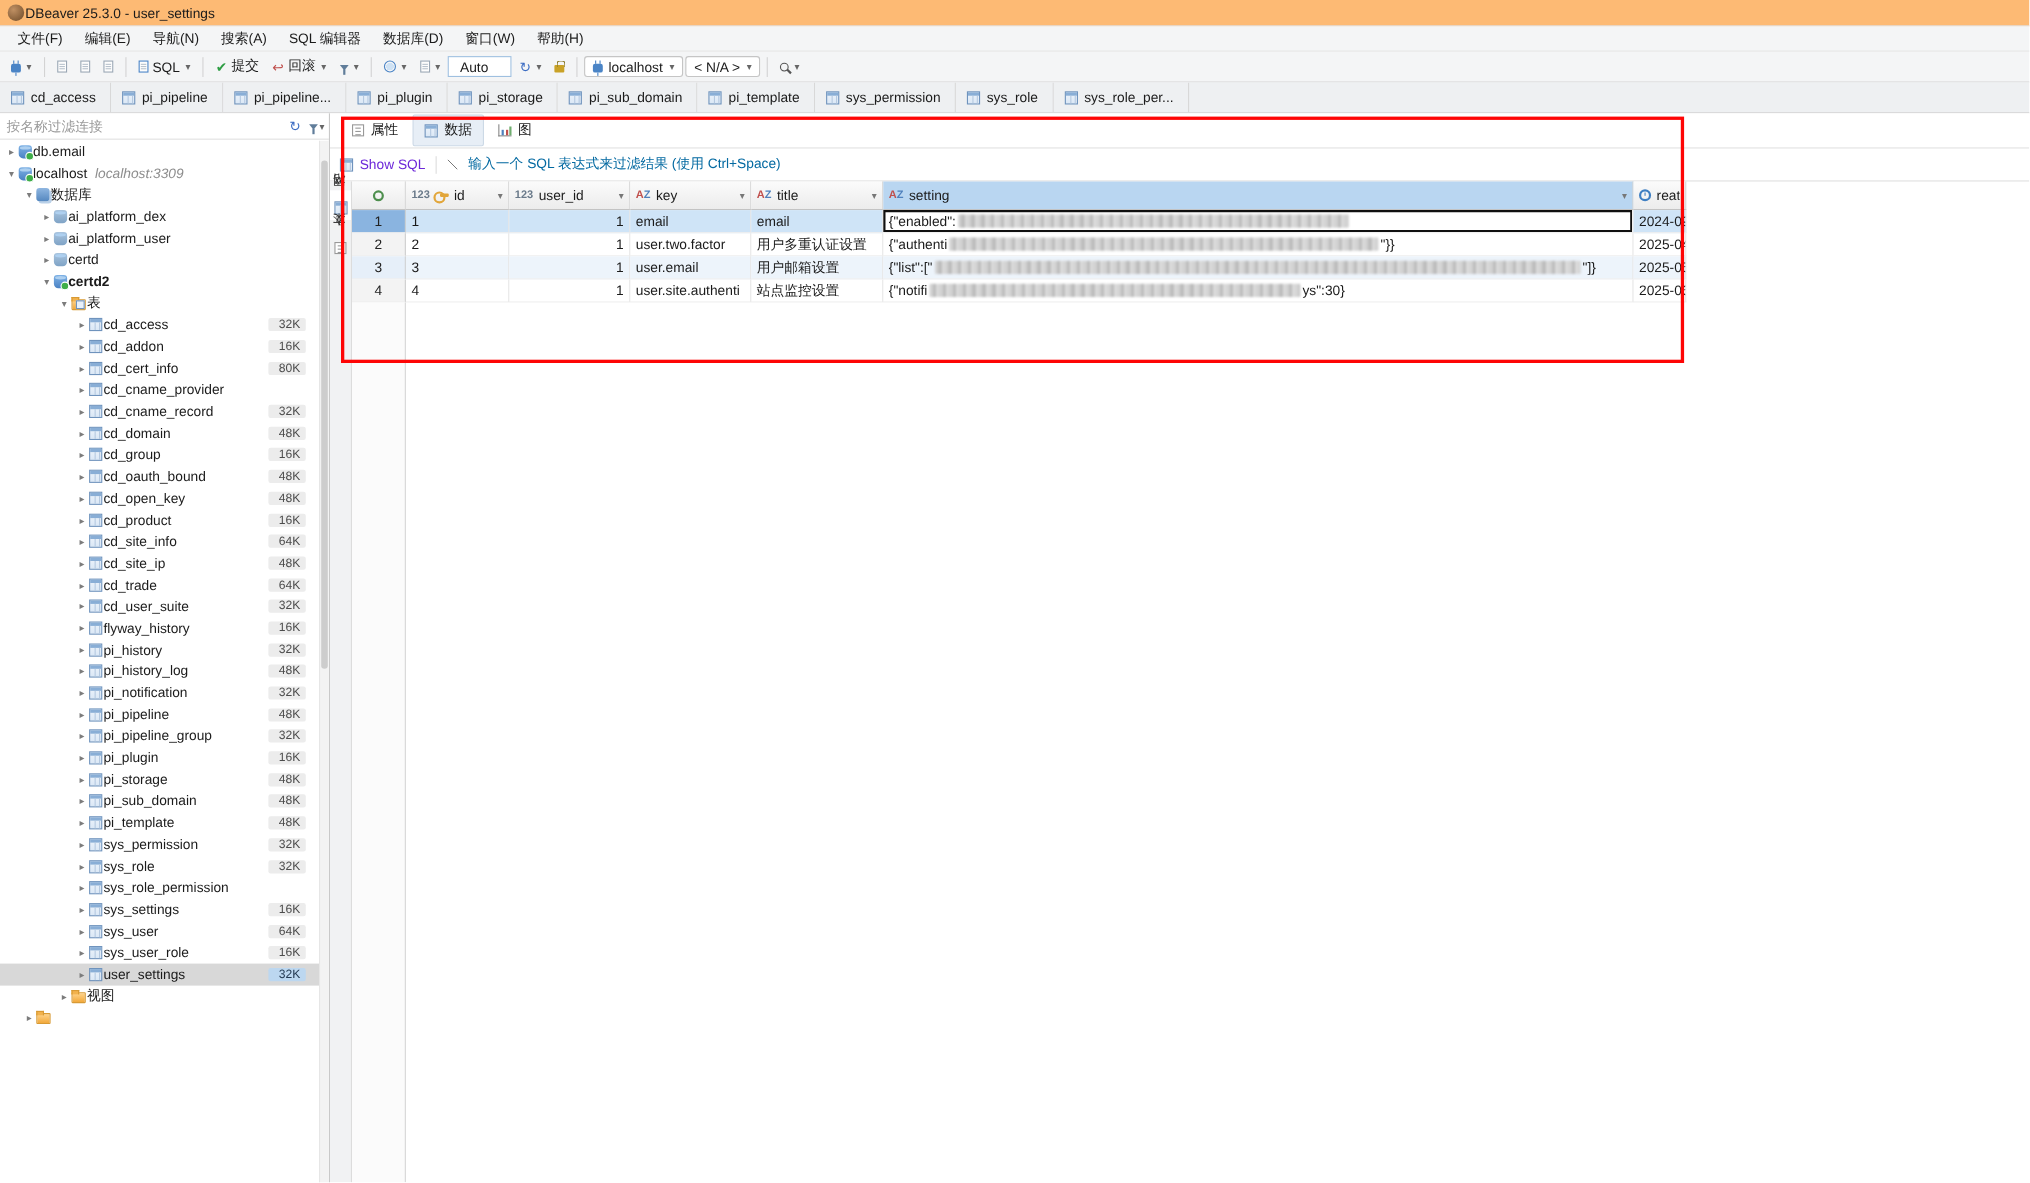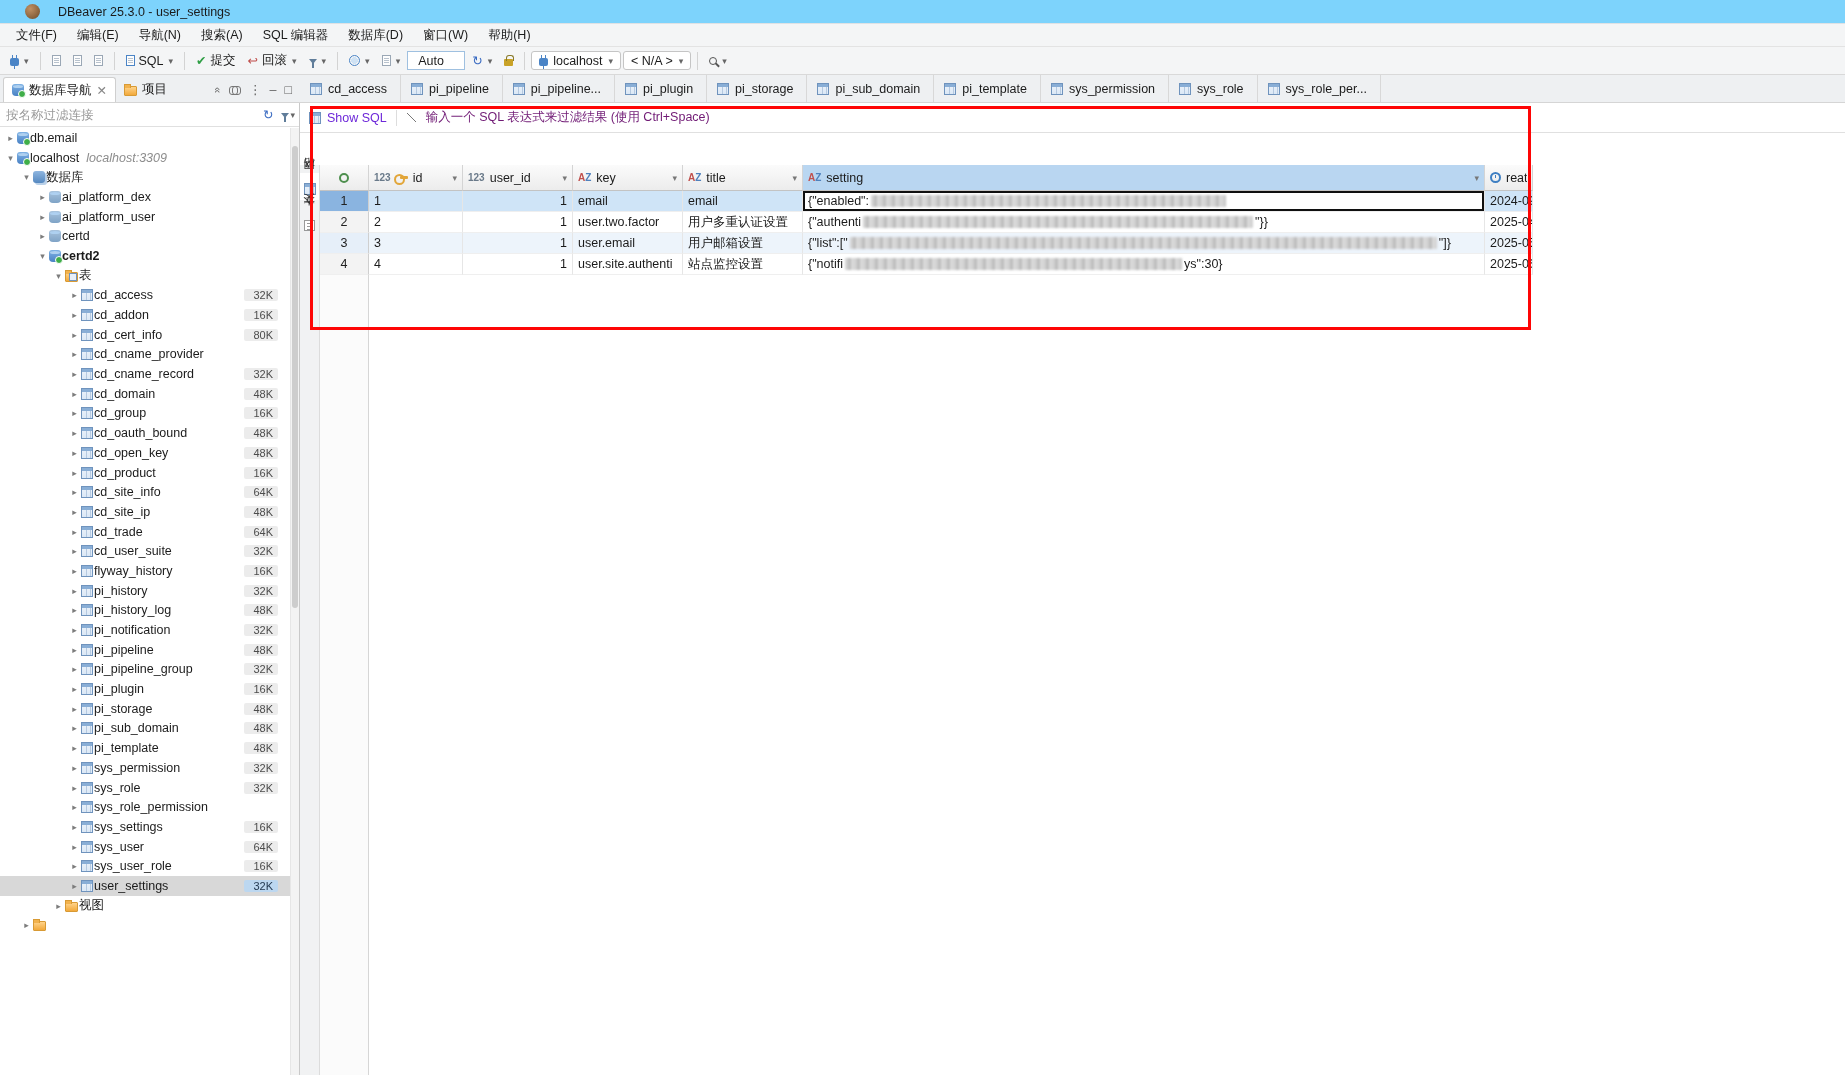--- a/index.html
+++ b/index.html
@@ -1,22 +1,22 @@
 <!DOCTYPE html>
 <html><head>
 <meta charset="utf-8">
 <style>
   html,body{margin:0;padding:0;overflow:hidden}
   body{width:1845px;height:1075px;position:relative;background:#fff;
        font-family:"Liberation Sans",sans-serif;font-size:12.5px;color:#1b1b1b}
   *{box-sizing:border-box}
 
   
-  #titlebar{height:24px;background:#7dd3fc;border-bottom:1px solid #dfe2e5;
-            display:flex;align-items:center;gap:18px;padding-left:25px}
+  #titlebar{height:24px;background:#fdba74;border-bottom:1px solid #dfe2e5;
+            display:flex;align-items:center;gap:1px;padding-left:7px}
   .app-logo{width:15px;height:15px;border-radius:50%;flex:none;
             background:radial-gradient(circle at 35% 32%,#c09063,#6d4a28)}
   #menubar{height:23px;background:#f4f5f6;border-bottom:1px solid #e3e3e3;
            display:flex;align-items:center;padding-left:6px}
   .menu-item{padding:2px 10px;white-space:nowrap}
 
   #toolbar{height:28px;background:#f4f5f6;border-bottom:1px solid #d9d9d9;
            display:flex;align-items:center;gap:2px;padding-left:5px}
   .tb-btn{display:flex;align-items:center;gap:4px;padding:3px 5px;border-radius:3px;white-space:nowrap}
   .tb-sep{width:1px;height:18px;background:#d3d3d3;margin:0 4px;flex:none}
@@ -57,21 +57,21 @@
   #sb-thumb{position:absolute;left:1px;width:6px;top:18px;height:462px;background:#cdcdcd;border-radius:3px}
 
   
   #main{flex:1;position:relative;background:#fff;overflow:hidden}
   #rtabs{height:32px;display:flex;align-items:center;gap:3px;padding-left:10px;border-bottom:1px solid #e2e2e2}
   .rtab{display:flex;align-items:center;gap:6px;padding:5px 10px;border-radius:2px}
   .rtab.active{background:#e7eef6;border:1px solid #ccd9e6}
   #fbar{height:30px;display:flex;align-items:center;gap:9px;padding-left:9px;border-bottom:1px solid #e0e0e0}
   .show-sql{display:flex;align-items:center;gap:6px;color:#6d28d9}
   .fsep{width:1px;height:16px;background:#ddd}
-  .fplaceholder{color:#701a75}
+  .fplaceholder{color:#0369a1}
 
   #gridwrap{position:absolute;top:62px;left:0;right:0;bottom:0;display:flex}
   #pstrip{width:20px;flex:none;background:#f1f2f3;border-right:1px solid #dcdcdc;
           display:flex;flex-direction:column;align-items:center;padding-top:8px;gap:10px}
   .ptab{display:flex;flex-direction:column;align-items:center;gap:5px;padding:5px 0;width:100%}
   .ptab.active{background:#fff}
   .ptxt{writing-mode:vertical-rl;transform:rotate(180deg);font-size:11.5px;color:#333}
 
   #grid{position:relative;width:1213px}
   .grow{display:grid}
@@ -231,38 +231,20 @@
     <span class="dd">▾</span>
   </span>
   <span class="tb-sep"></span>
   <span class="tb-btn">
     <span class="ic i-mag"></span>
     <span class="dd">▾</span>
   </span>
 </div>
 
 <div id="topband">
-  <div id="sidebar-head">
-    <div class="shead-tab active">
-      <span class="ic i-db ok"></span>
-      <span>数据库导航</span>
-      <span style="color:#888">✕</span>
-    </div>
-    <div class="shead-tab">
-      <span class="ic i-folder"></span>
-      <span>项目</span>
-    </div>
-    <div class="shead-icons">
-      <span class="rot90">«</span>
-      <span class="ic i-link"></span>
-      <span>⋮</span>
-      <span>–</span>
-      <span>□</span>
-    </div>
-  </div>
   <div id="etabs">
       <div class="etab">
         <span class="ic i-table"></span>
         <span>cd_access</span>
       </div>
       <div class="etab">
         <span class="ic i-table"></span>
         <span>pi_pipeline</span>
       </div>
       <div class="etab">
@@ -545,20 +527,34 @@
           <span class="ic i-folder"></span>
           <span class="tlabel"></span>
         </div>
       </div>
     <div id="sb-scroll">
       <div id="sb-thumb"></div>
     </div>
   </div>
 
   <div id="main">
+    <div id="rtabs">
+      <div class="rtab">
+        <span class="ic i-props"></span>
+        <span>属性</span>
+      </div>
+      <div class="rtab active">
+        <span class="ic i-table"></span>
+        <span>数据</span>
+      </div>
+      <div class="rtab">
+        <span class="ic i-chart"></span>
+        <span>图</span>
+      </div>
+    </div>
 
     <div id="fbar">
       <span class="show-sql">
         <span class="ic i-table"></span>
         <span>Show SQL</span>
       </span>
       <span class="fsep"></span>
       <span class="ic i-expand"></span>
       <span class="fplaceholder">输入一个 SQL 表达式来过滤结果 (使用 Ctrl+Space)</span>
     </div>

